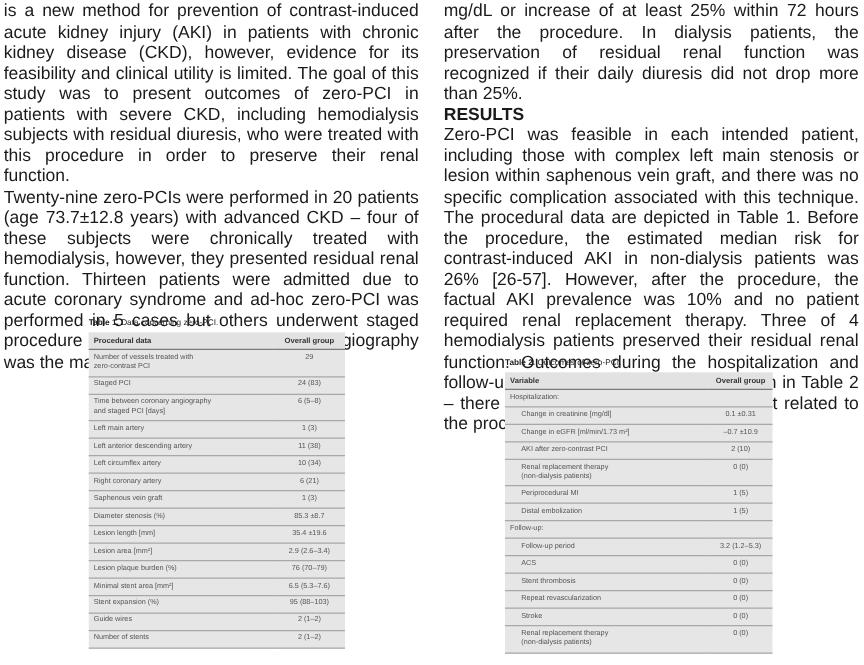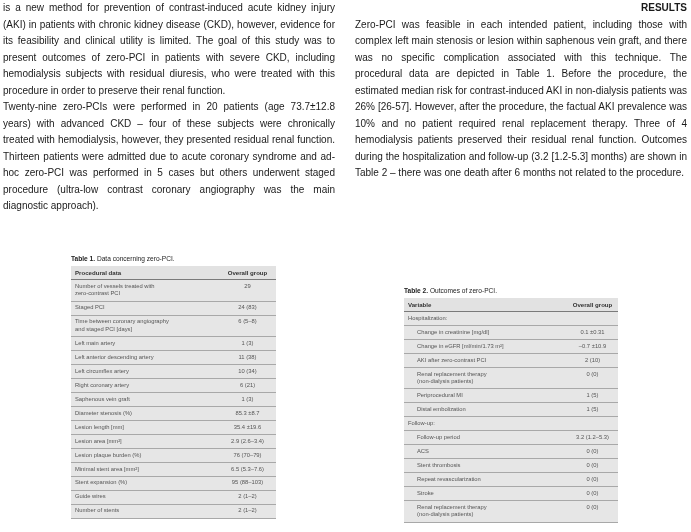--- a/index.html
+++ b/index.html
@@ -1,21 +1,21 @@
 <!DOCTYPE html>
 <html><head>
 <meta charset="utf-8">
 <style>
   html, body { margin:0; padding:0; background:#ffffff; }
   body { width:691px; height:532px; overflow:hidden; position:relative; font-family:"Liberation Sans", sans-serif; color:#1a1a1a; }
-  .col { position:absolute; top:0; width:332px; font-size:10px; line-height:16.5px; text-align:justify; }
+  .col { position:absolute; top:0; width:332px; font-size:14px; line-height:16.5px; text-align:justify; }
   .col.left { left:3px; }
   .col.right { left:355px; width:332px; }
   .col p { margin:0; }
-  .heading { text-align:right; font-weight:bold; margin:0; }
+  .heading { text-align:left; font-weight:bold; margin:0; }
   .tcap { font-size:6.6px; color:#222; margin:0 0 3px 0; line-height:9px; }
   .tcap b { font-weight:bold; }
   table { border-collapse:collapse; font-size:5.8px; color:#555; background:#e6e6e6; }
   th { font-weight:bold; color:#333; text-align:left; padding:3px 4px; border-bottom:1.6px solid #7a7a7a; background:#e2e2e2; font-size:6.1px; }
   th.val { text-align:center; }
   td { padding:2.7px 4px; border-bottom:1.2px solid #a8a8a8; vertical-align:top; line-height:7.6px; }
   td.val { text-align:center; }
   td.ind { padding-left:13px; }
   tr.group td { border-bottom:1.2px solid #a8a8a8; }
   .t1 { position:absolute; left:71px; top:254px; width:205px; }
@@ -28,20 +28,21 @@
 </style>
 </head>
 <body>
 
 <div class="col left">
   <p>is a new method for prevention of contrast-induced acute kidney injury (AKI) in patients with chronic kidney disease (CKD), however, evidence for its feasibility and clinical utility is limited. The goal of this study was to present outcomes of zero-PCI in patients with severe CKD, including hemodialysis subjects with residual diuresis, who were treated with this procedure in order to preserve their renal function.</p>
   <p>Twenty-nine zero-PCIs were performed in 20 patients (age 73.7±12.8 years) with advanced CKD – four of these subjects were chronically treated with hemodialysis, however, they presented residual renal function. Thirteen patients were admitted due to acute coronary syndrome and ad-hoc zero-PCI was performed in 5 cases but others underwent staged procedure (ultra-low contrast coronary angiography was the main diagnostic approach).</p>
 </div>
 
 <div class="col right">
+  <p>mg/dL or increase of at least 25% within 72 hours after the procedure. In dialysis patients, the preservation of residual renal function was recognized if their daily diuresis did not drop more than 25%.</p>
   <p class="heading">RESULTS</p>
   <p>Zero-PCI was feasible in each intended patient, including those with complex left main stenosis or lesion within saphenous vein graft, and there was no specific complication associated with this technique. The procedural data are depicted in Table 1. Before the procedure, the estimated median risk for contrast-induced AKI in non-dialysis patients was 26% [26-57]. However, after the procedure, the factual AKI prevalence was 10% and no patient required renal replacement therapy. Three of 4 hemodialysis patients preserved their residual renal function. Outcomes during the hospitalization and follow-up (3.2 [1.2-5.3] months) are shown in Table 2 – there was one death after 6 months not related to the procedure.</p>
 </div>
 
 <div class="t1">
   <p class="tcap"><b>Table 1.</b><span> Data concerning zero-PCI.</span></p>
   <table>
     <thead>
       <tr>
         <th>Procedural data</th>

